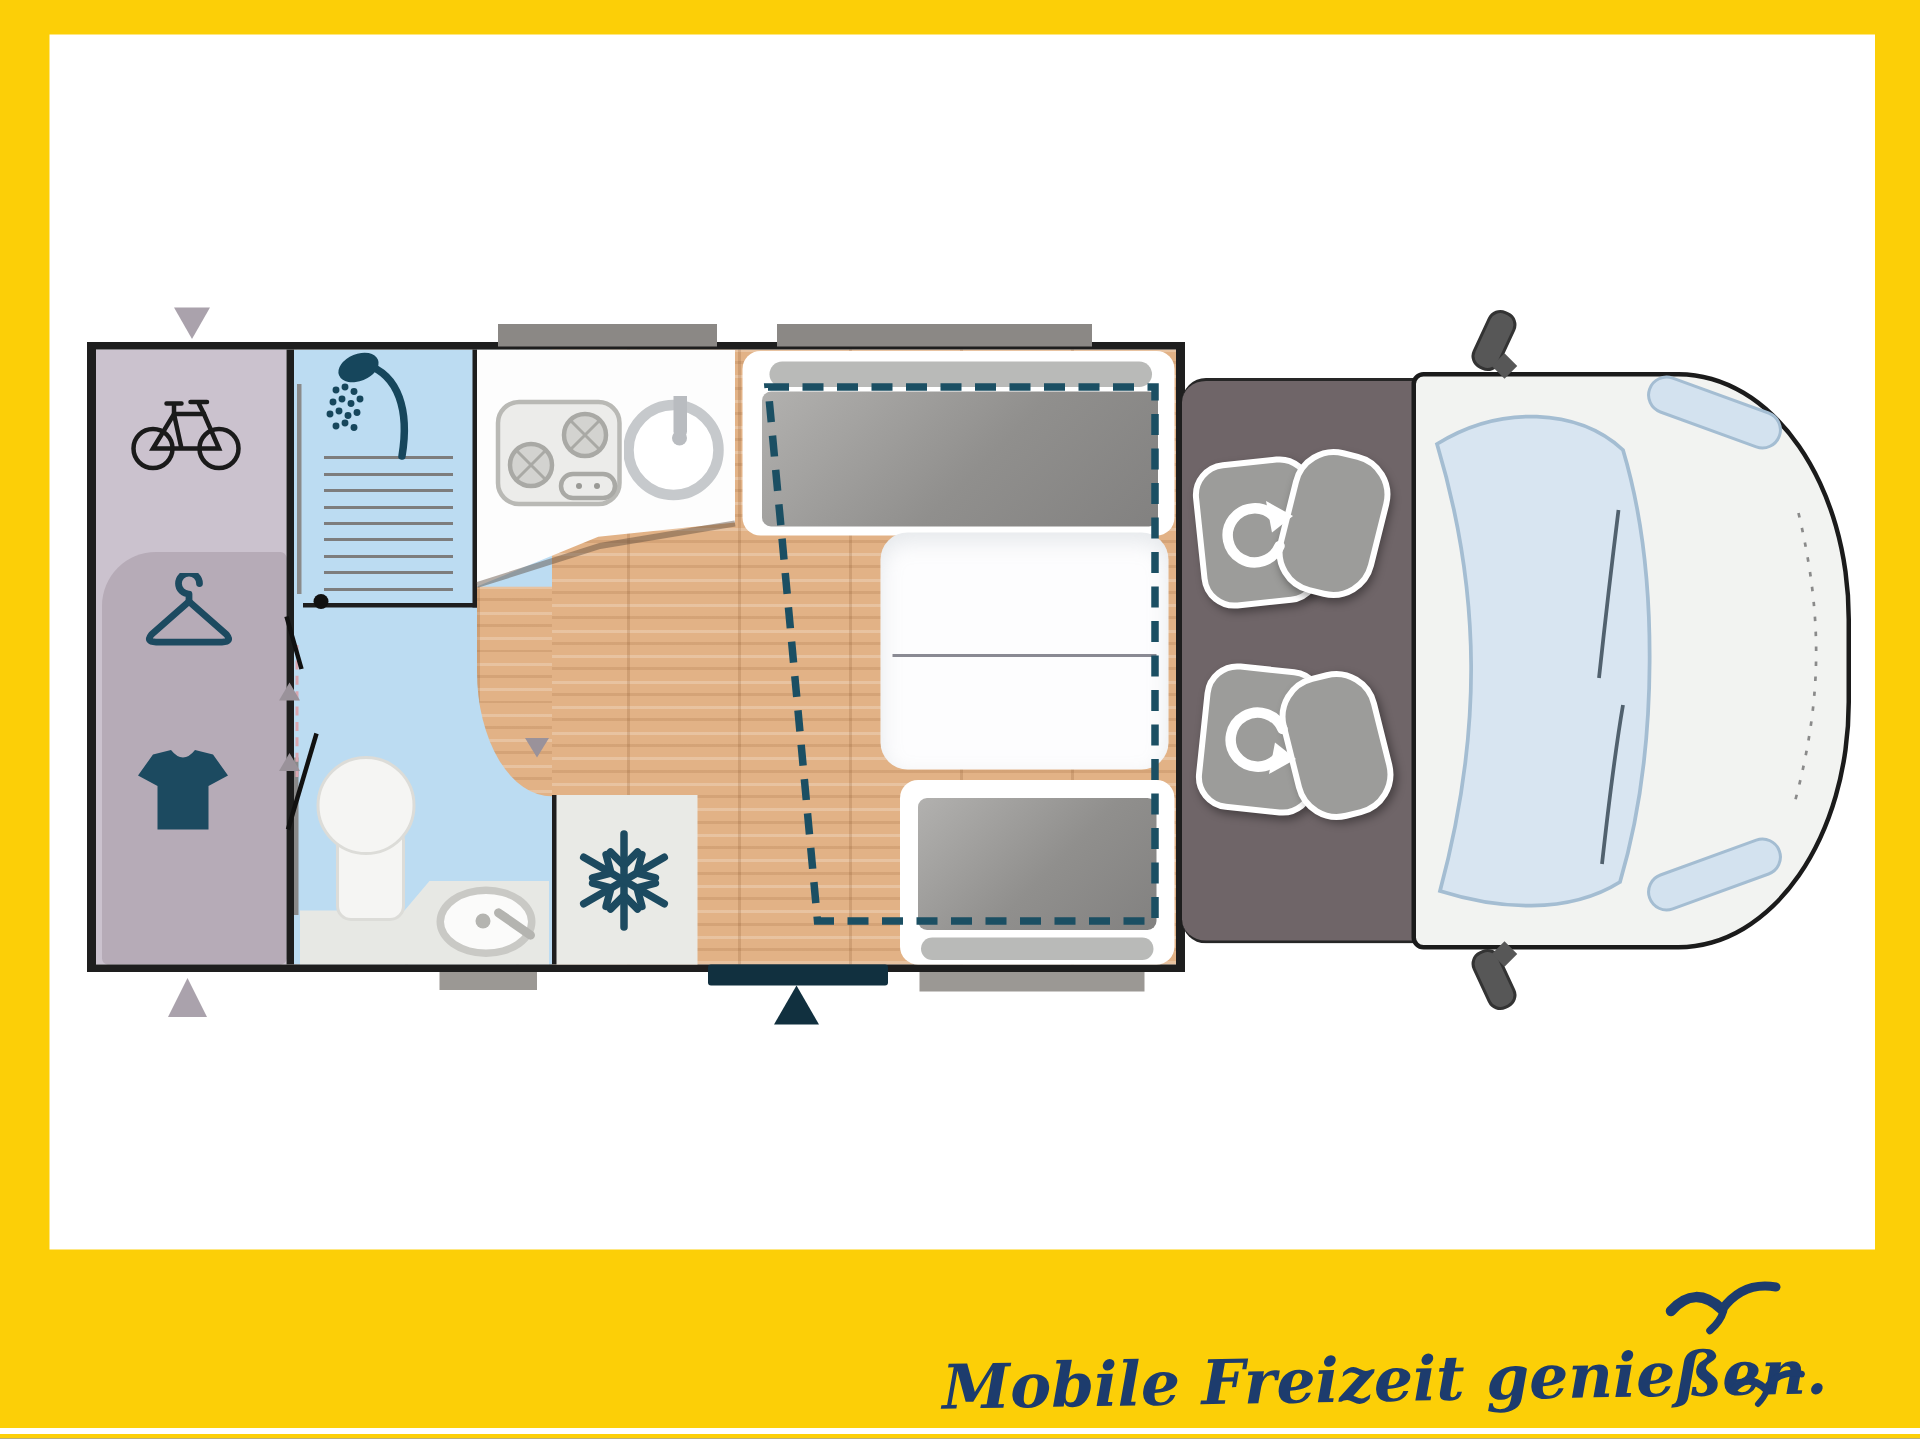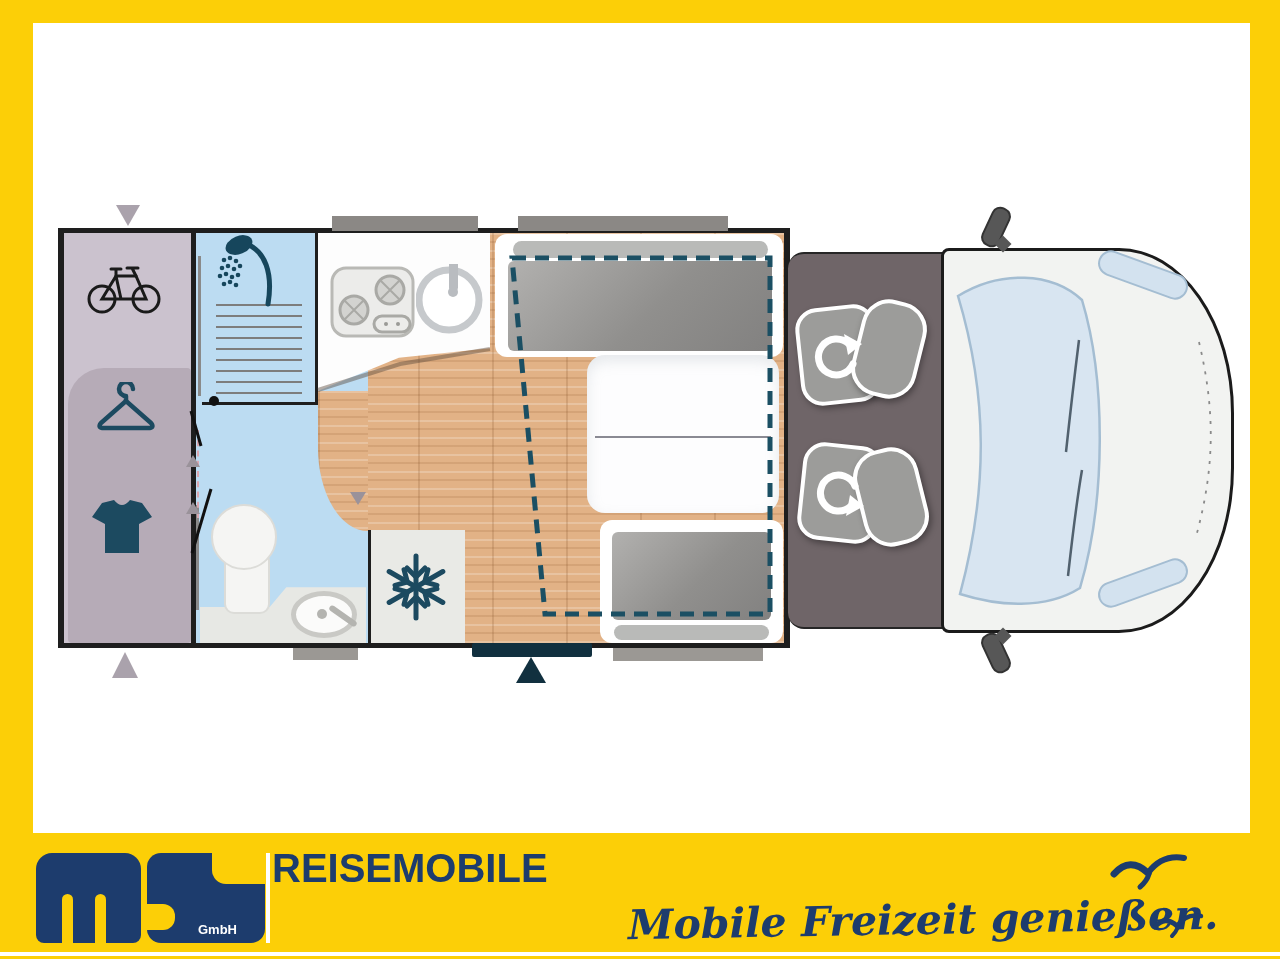--- a/index.html
+++ b/index.html
@@ -231,32 +231,21 @@
       <polygon points="8,-22 26,-12 12,-1" fill="#fff"></polygon>
     </g>
     <g transform="translate(838,494) scale(1,-1)">
       <path d="M13,-12 A18,18 0 1 0 17,8" fill="none" stroke="#fff" stroke-width="7" stroke-linecap="round"></path>
       <polygon points="8,-22 26,-12 12,-1" fill="#fff"></polygon>
     </g>
   </svg>
 
   <div class="abs" style="left:0;top:952px;width:1280px;height:4px;background:#ffffff;"></div>
 
-  <div class="abs" style="left:33px;top:848px;width:240px;height:100px;" aria-label="ms">
-    <div class="abs logoblock" style="left:3px;top:5px;width:105px;height:90px;border-radius:16px 16px 8px 8px;"></div>
-    <div class="abs notch" style="left:29px;top:46px;width:11px;height:49px;border-radius:6px 6px 0 0;"></div>
-    <div class="abs notch" style="left:62px;top:46px;width:11px;height:49px;border-radius:6px 6px 0 0;"></div>
-    <div class="abs logoblock" style="left:114px;top:5px;width:118px;height:90px;border-radius:14px;"></div>
-    <div class="abs notch" style="left:179px;top:0;width:53px;height:36px;border-bottom-left-radius:14px;"></div>
-    <div class="abs notch" style="left:109px;top:56px;width:33px;height:26px;border-top-right-radius:12px;border-bottom-right-radius:12px;"></div>
-    <div class="abs" style="left:233px;top:5px;width:4px;height:90px;background:#ffffff;"></div>
-    <div class="abs gmbh" style="left:165px;top:74px;">GmbH</div>
-  </div>
-
-  <div class="abs brandline" style="left:272px;top:846px;">REISEMOBILE</div>
+
 
   <div class="abs tagline" style="left:628px;top:896px;">Mobile Freizeit genießen.</div>
 
   <div class="abs" style="left:1110px;top:850px;">
     <svg width="78" height="42" viewBox="0 0 78 42">
       <g stroke="#1d3c6d" fill="none" stroke-linecap="round">
         <path d="M4,24 Q20,6 38,23" stroke-width="7"></path>
         <path d="M38,23 Q52,4 74,8" stroke-width="6"></path>
         <path d="M30,37 Q37,31 39,24" stroke-width="5"></path>
       </g>

